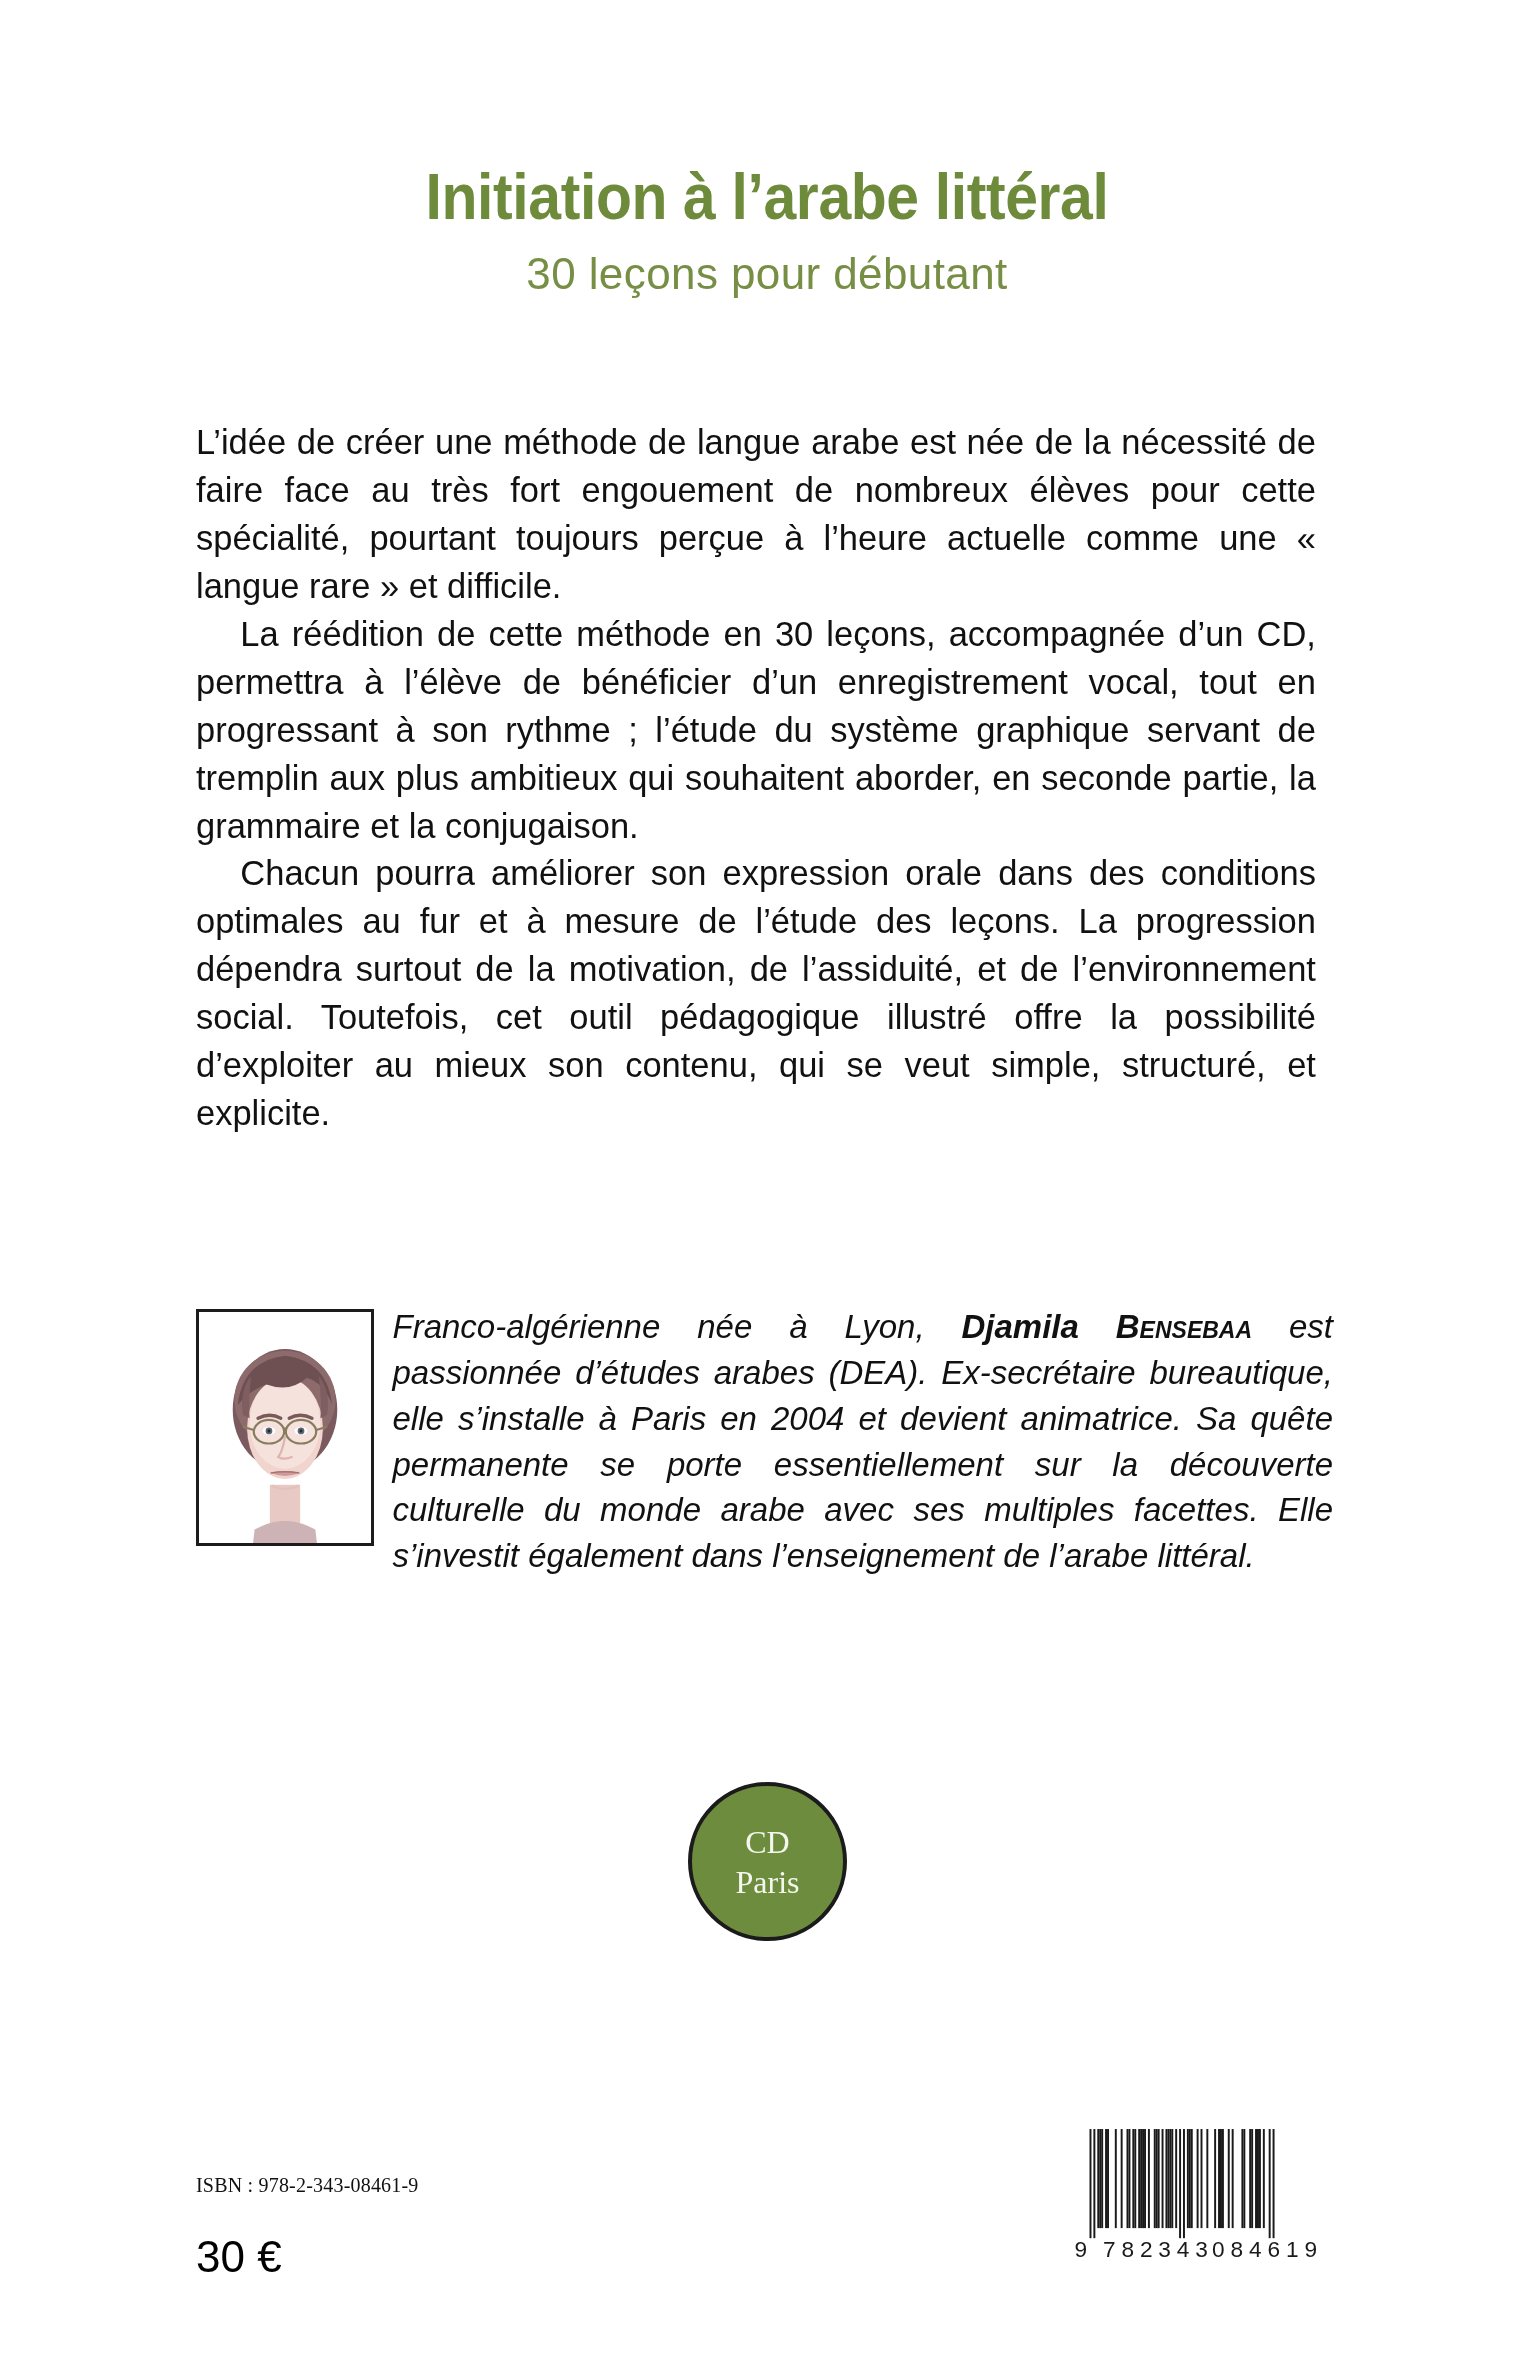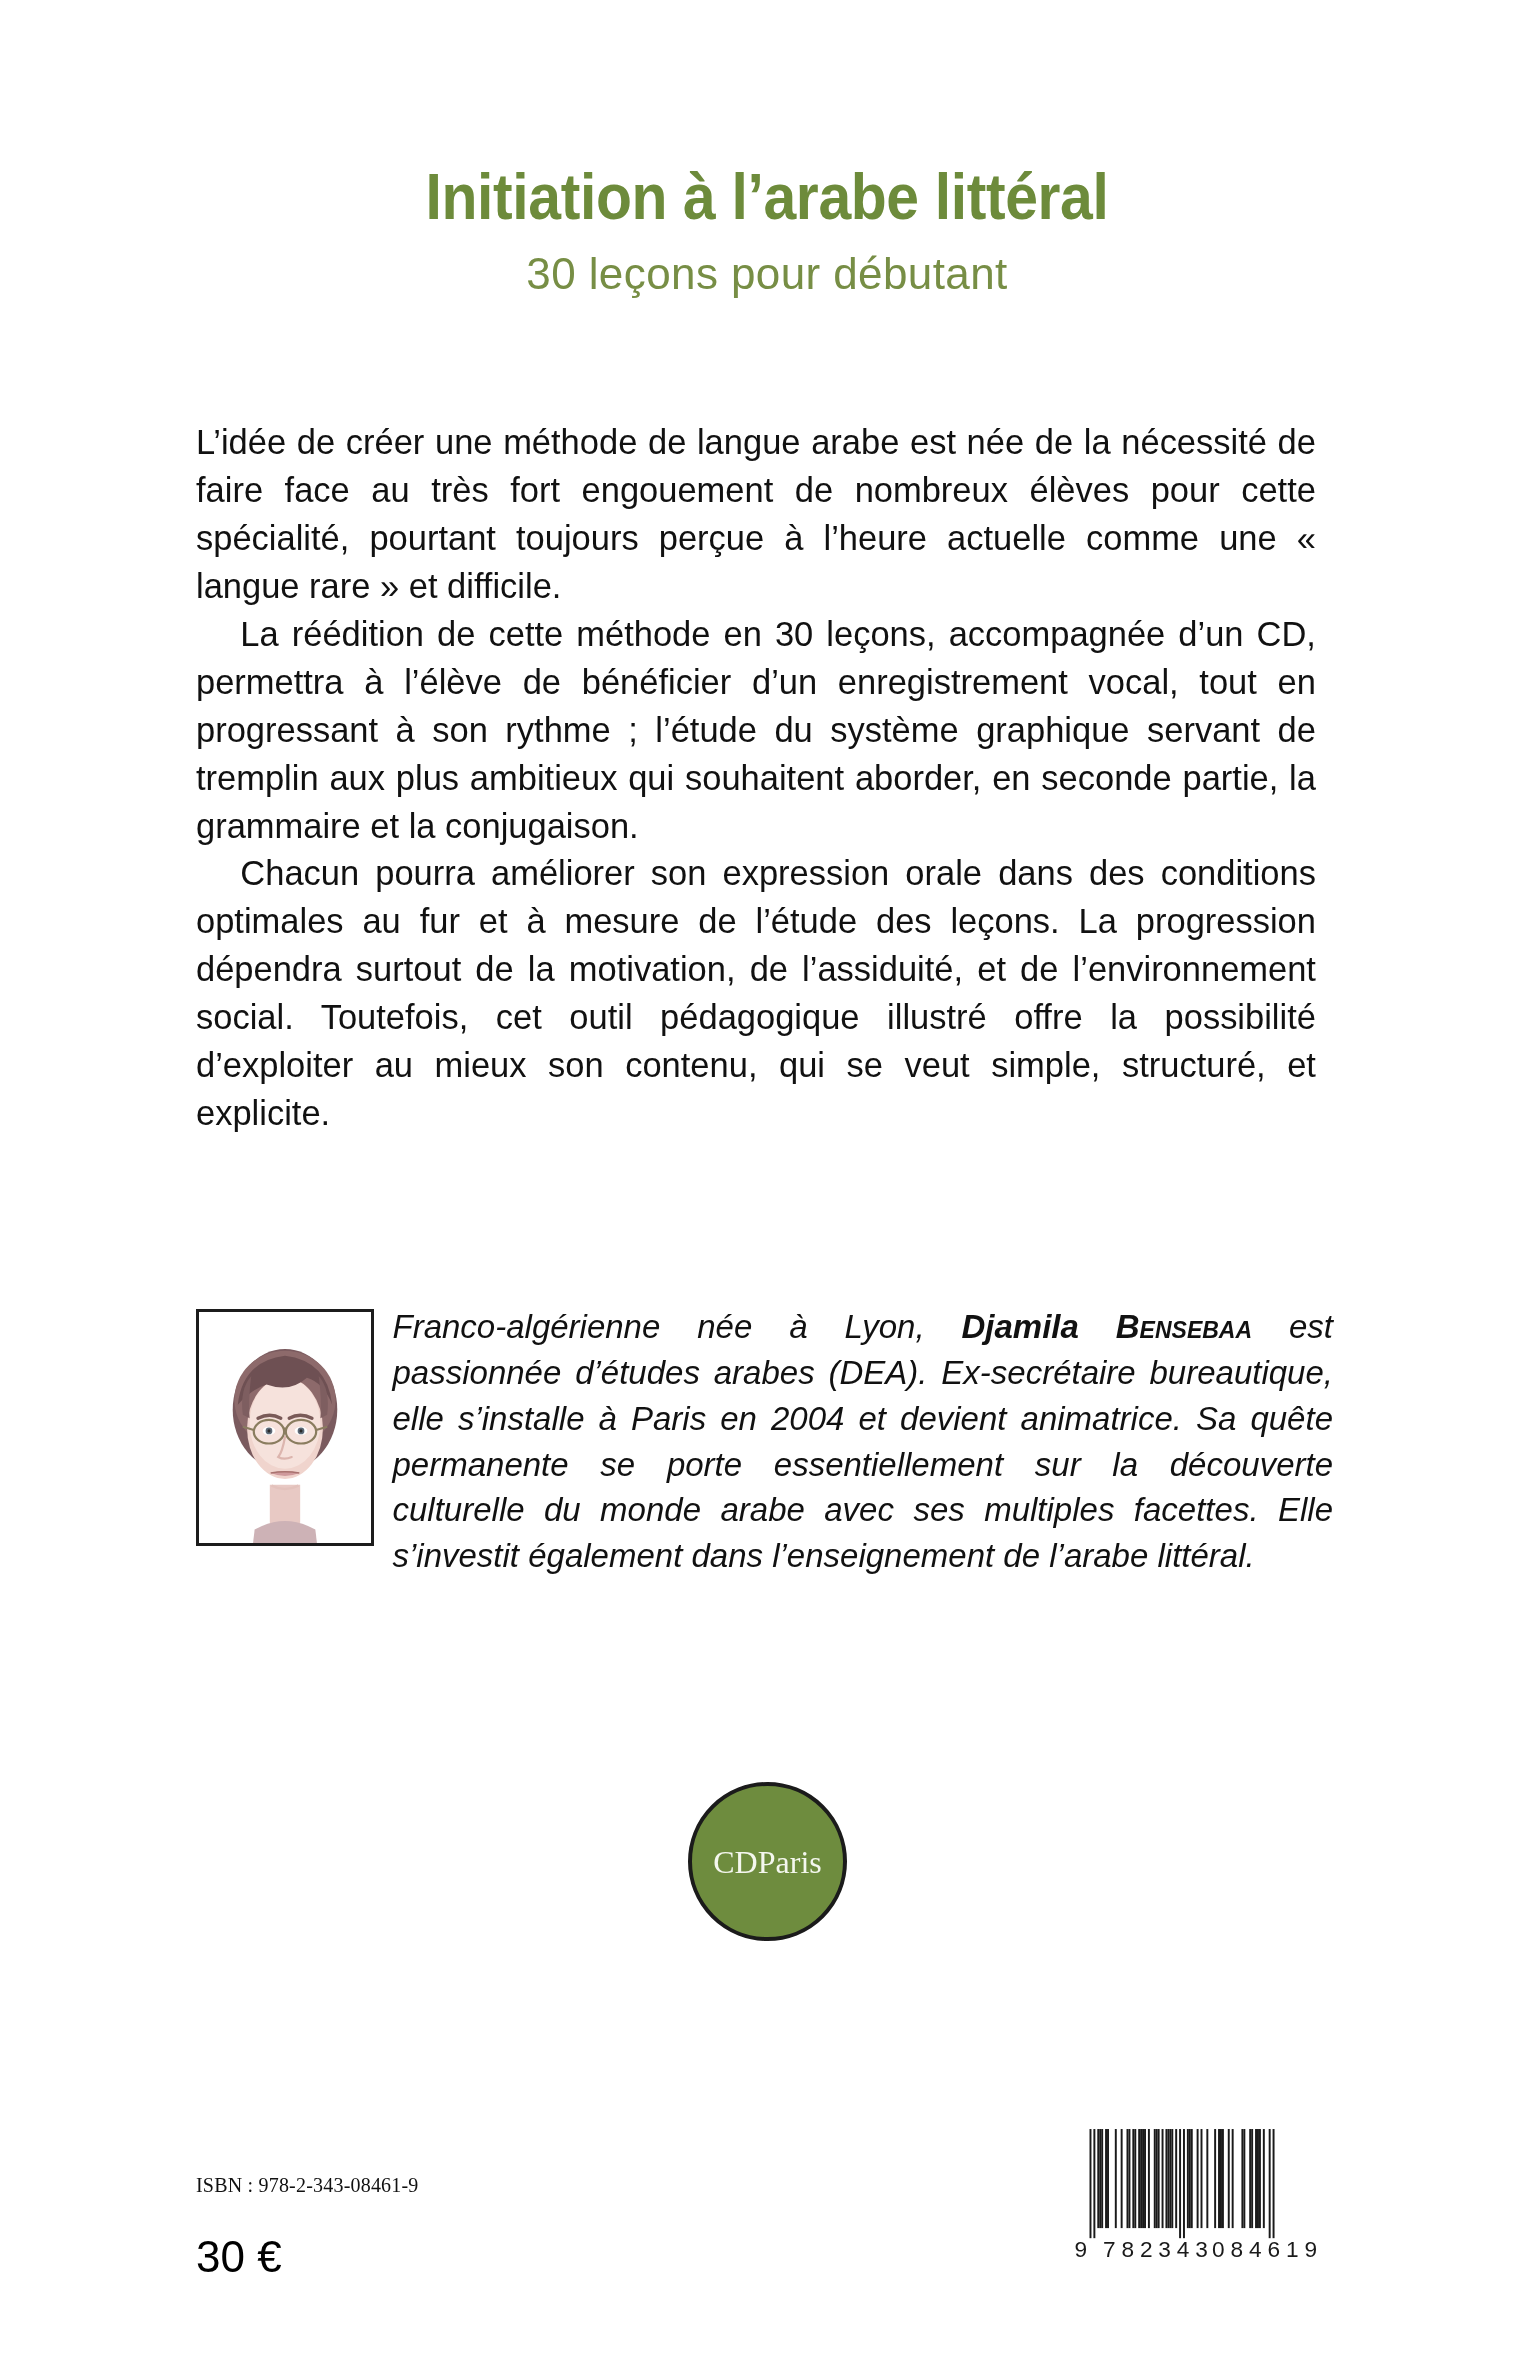--- a/index.html
+++ b/index.html
@@ -124,21 +124,21 @@
     position: absolute;
     left: 688px;
     top: 1782px;
     width: 159px;
     height: 159px;
     border-radius: 50%;
     background: #6E8C3E;
     border: 4.2px solid #1b1b1b;
     box-sizing: border-box;
     display: flex;
-    flex-direction: row;
+    flex-direction: column;
     align-items: center;
     justify-content: center;
     font-family: "Liberation Serif", serif;
     color: #f4f7ee;
     font-size: 32px;
     line-height: 1.25;
     text-align: center;
   }
 
   

